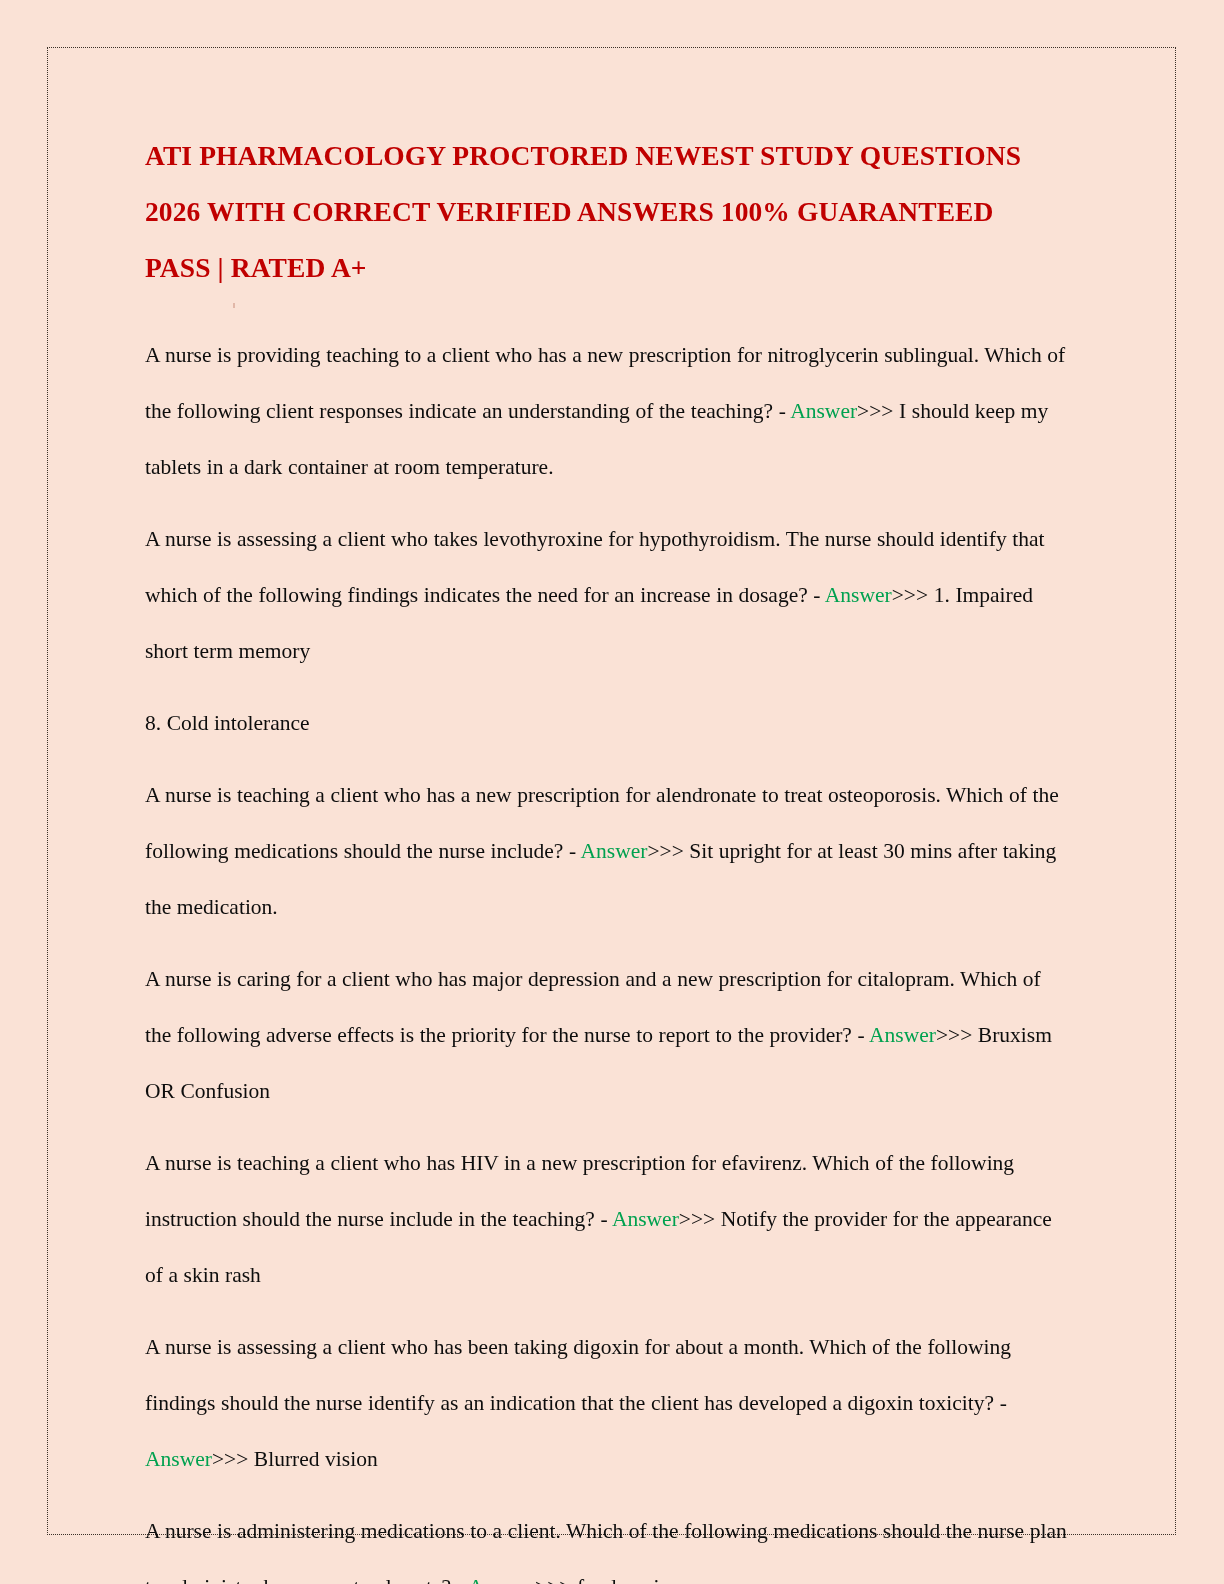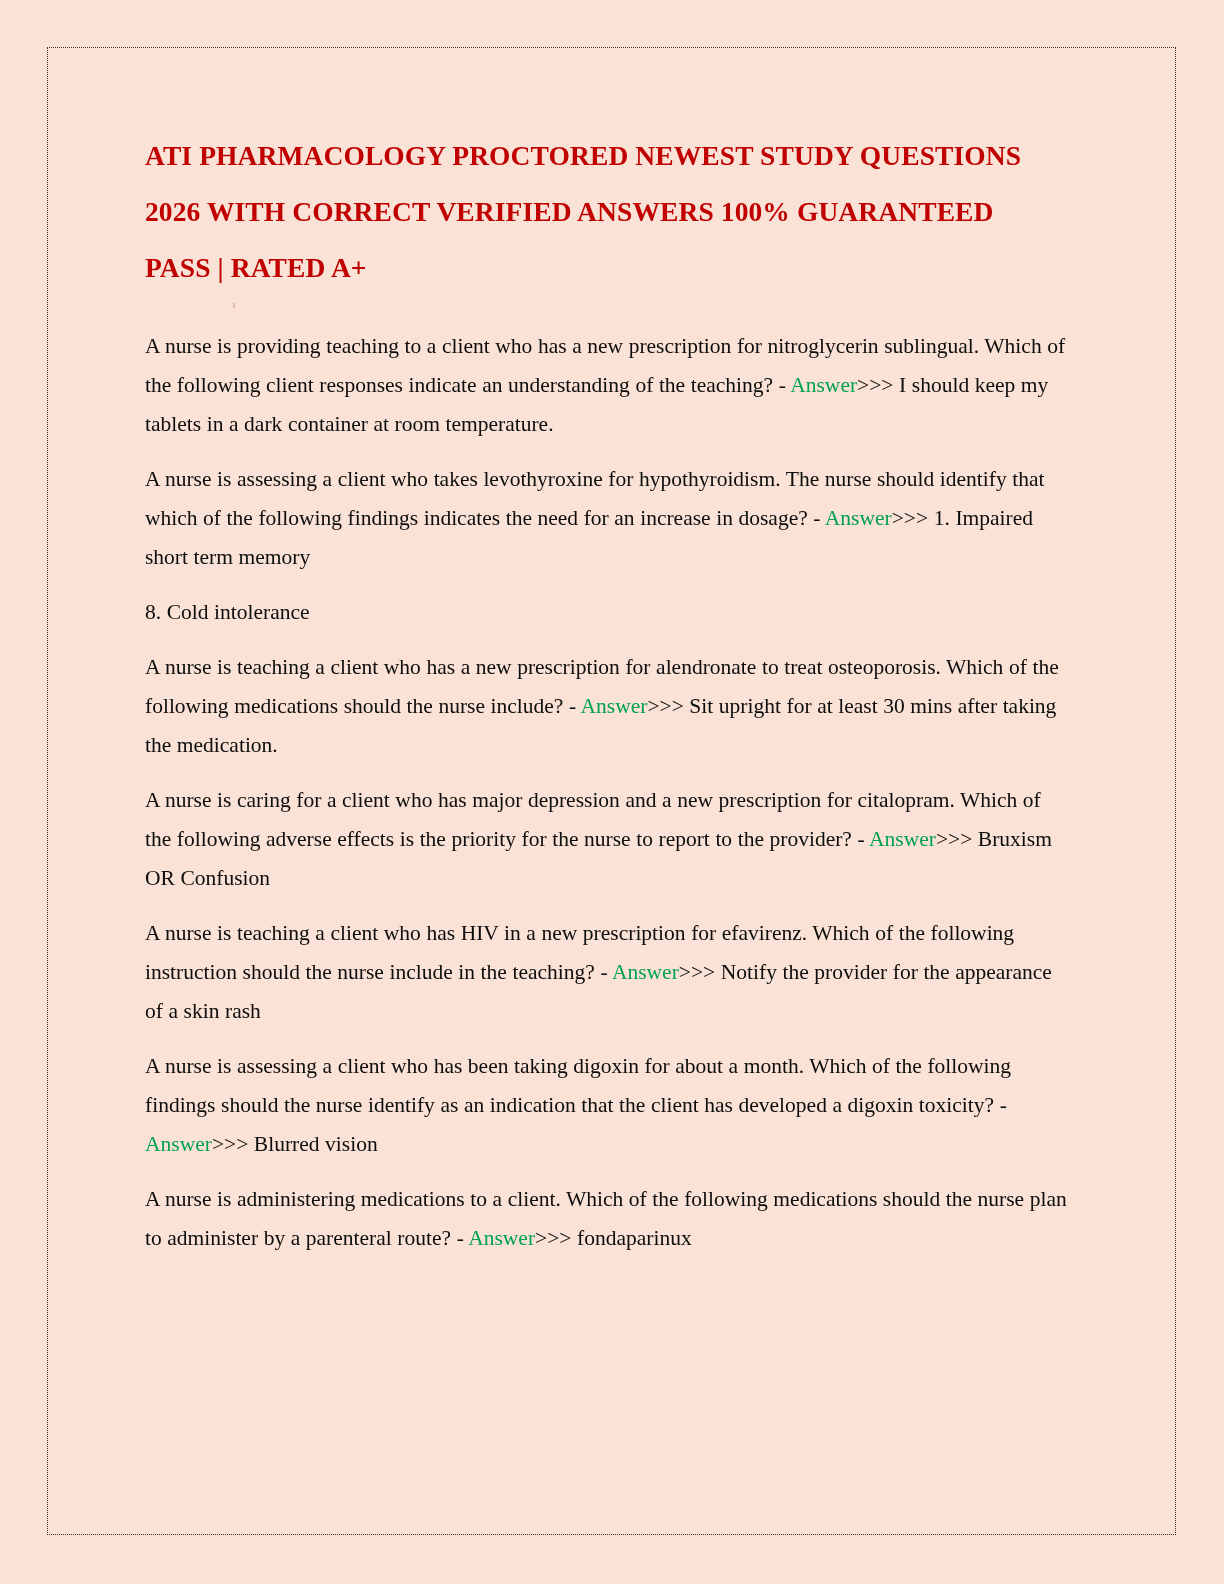--- a/index.html
+++ b/index.html
@@ -44,21 +44,21 @@
     letter-spacing: 0.1px;
     margin: 0 0 0 0;
     padding: 0;
     width: 880px;
   }
 
   
   .para {
     color: #0d0d0d;
     font-size: 21.5px;
-    line-height: 39px;
+    line-height: 56px;
     margin: 0 0 16px 0;
     padding: 0;
     text-align: left;
     word-spacing: 0.2px;
   }
   .para.first {
     margin-top: 31px;
   }
   .para.short {
     margin-bottom: 16px;

